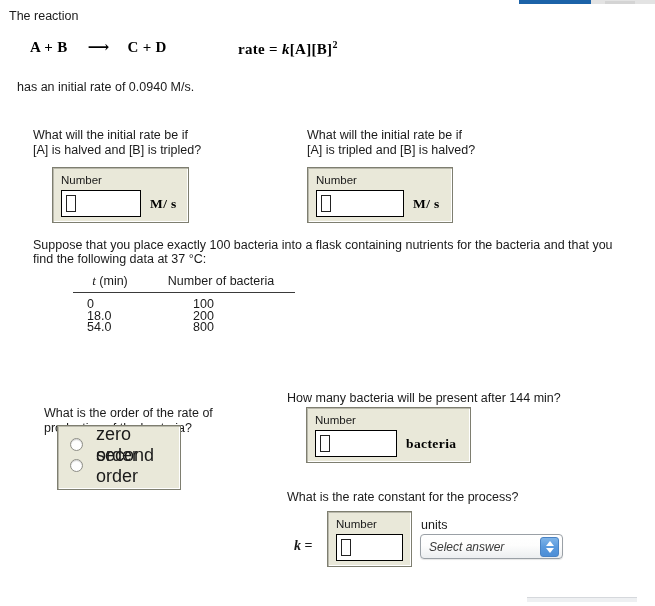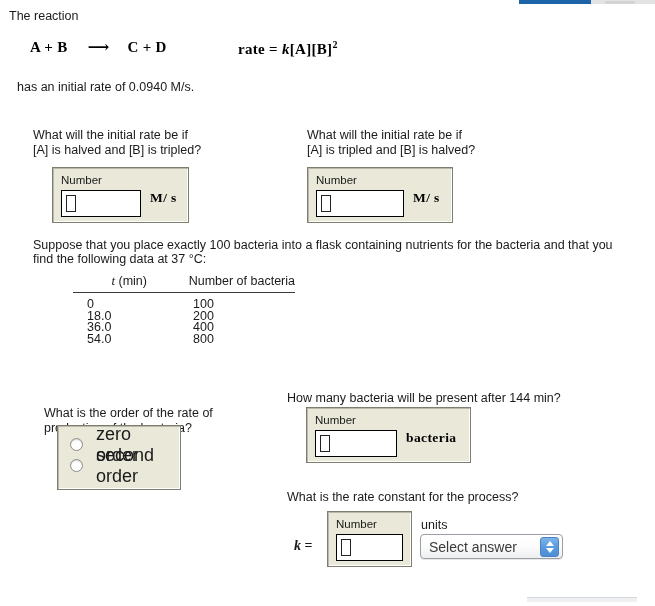--- a/index.html
+++ b/index.html
@@ -62,21 +62,21 @@
     box-shadow: 1px 1px 0 #b9b8ab inset, -1px -1px 0 #ffffff inset;
     box-sizing: border-box;
     padding: 6px 8px 15px 8px;
   }
   .panel-label {
     font-size: 11.5px;
     color: #1a1a1a;
     margin-bottom: 4px;
     line-height: 12px;
   }
-  .panel-row { display: flex; align-items: flex-start; }
+  .panel-row { display: flex; align-items: center; }
   .field {
     background: #ffffff;
     border: 1px solid #000000;
     box-sizing: border-box;
     display: flex;
     align-items: center;
     padding-left: 4px;
   }
   
   .glyph-box {
@@ -95,21 +95,21 @@
     letter-spacing: .4px;
   }
 
   
   #bacteria-table { border-collapse: collapse; }
   #bacteria-table th {
     font-weight: normal;
     font-size: 12.5px;
     padding: 0 0 3px 0;
     border-bottom: 1px solid #3a3a3a;
-    text-align: right;
+    text-align: center;
   }
   #bacteria-table th.col-t { width: 74px; }
   #bacteria-table th.col-n { width: 148px; }
   #bacteria-table td {
     font-size: 12.5px;
     line-height: 11.6px;
     padding: 0;
     text-align: center;
   }
   #bacteria-table tr.first-row td { padding-top: 6px; }
@@ -136,21 +136,22 @@
     width: 143px; height: 25px;
     box-sizing: border-box;
     border: 1px solid #9aa0a6;
     border-radius: 4px;
     background: linear-gradient(#ffffff 0%, #fdfdfd 45%, #eceef0 100%);
     display: flex; align-items: center;
     position: relative;
     box-shadow: 0 1px 1px rgba(0,0,0,.10);
   }
   #units-select .sel-text {
-    font-size: 14px;
+    font-style: italic;
+    font-size: 12px;
     color: #3a3a3a;
     padding-left: 8px;
   }
   .spinner {
     position: absolute; right: 3px; top: 2px;
     width: 19px; height: 20px;
     border-radius: 3px;
     background: linear-gradient(#7fb4e8 0%, #5a9ade 50%, #4d8ed6 100%);
     border: 1px solid #4a83c4;
     box-sizing: border-box;
@@ -233,24 +234,20 @@
   <tbody id="bacteria-rows">
       <tr class="first-row">
         <td class="c-t">0</td>
         <td class="c-n">100</td>
       </tr>
       <tr>
         <td class="c-t">18.0</td>
         <td class="c-n">200</td>
       </tr>
       <tr>
-        <td class="c-t">36.0</td>
-        <td class="c-n">400</td>
-      </tr>
-      <tr>
         <td class="c-t">54.0</td>
         <td class="c-n">800</td>
       </tr>
     </tbody>
 </table>
 
 <div class="abs para" style="left:44px; top:406px; width:260px;">What is the order of the rate of
 production of the bacteria?</div>
 
 <div class="abs panel" id="radio-panel" style="left:57px; top:425px; width:124px; height:65px;">

